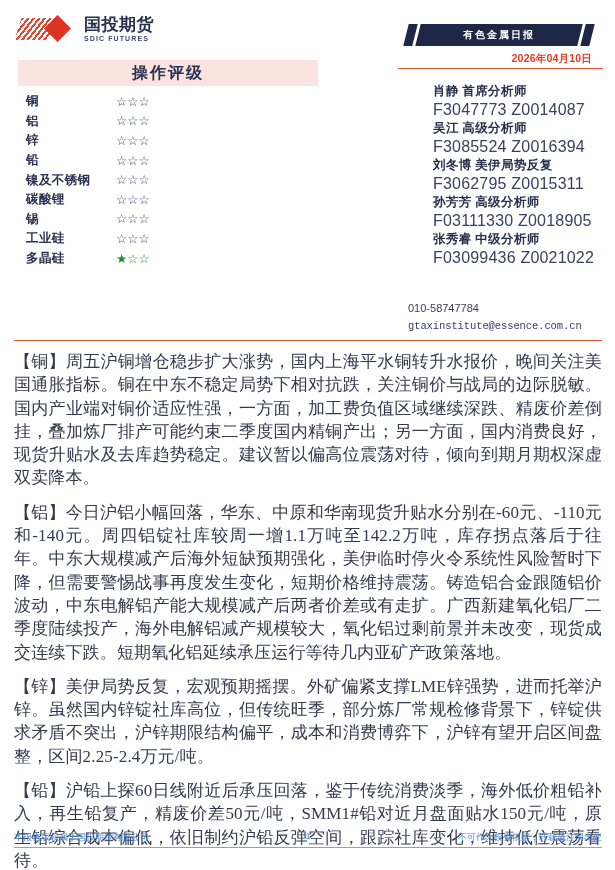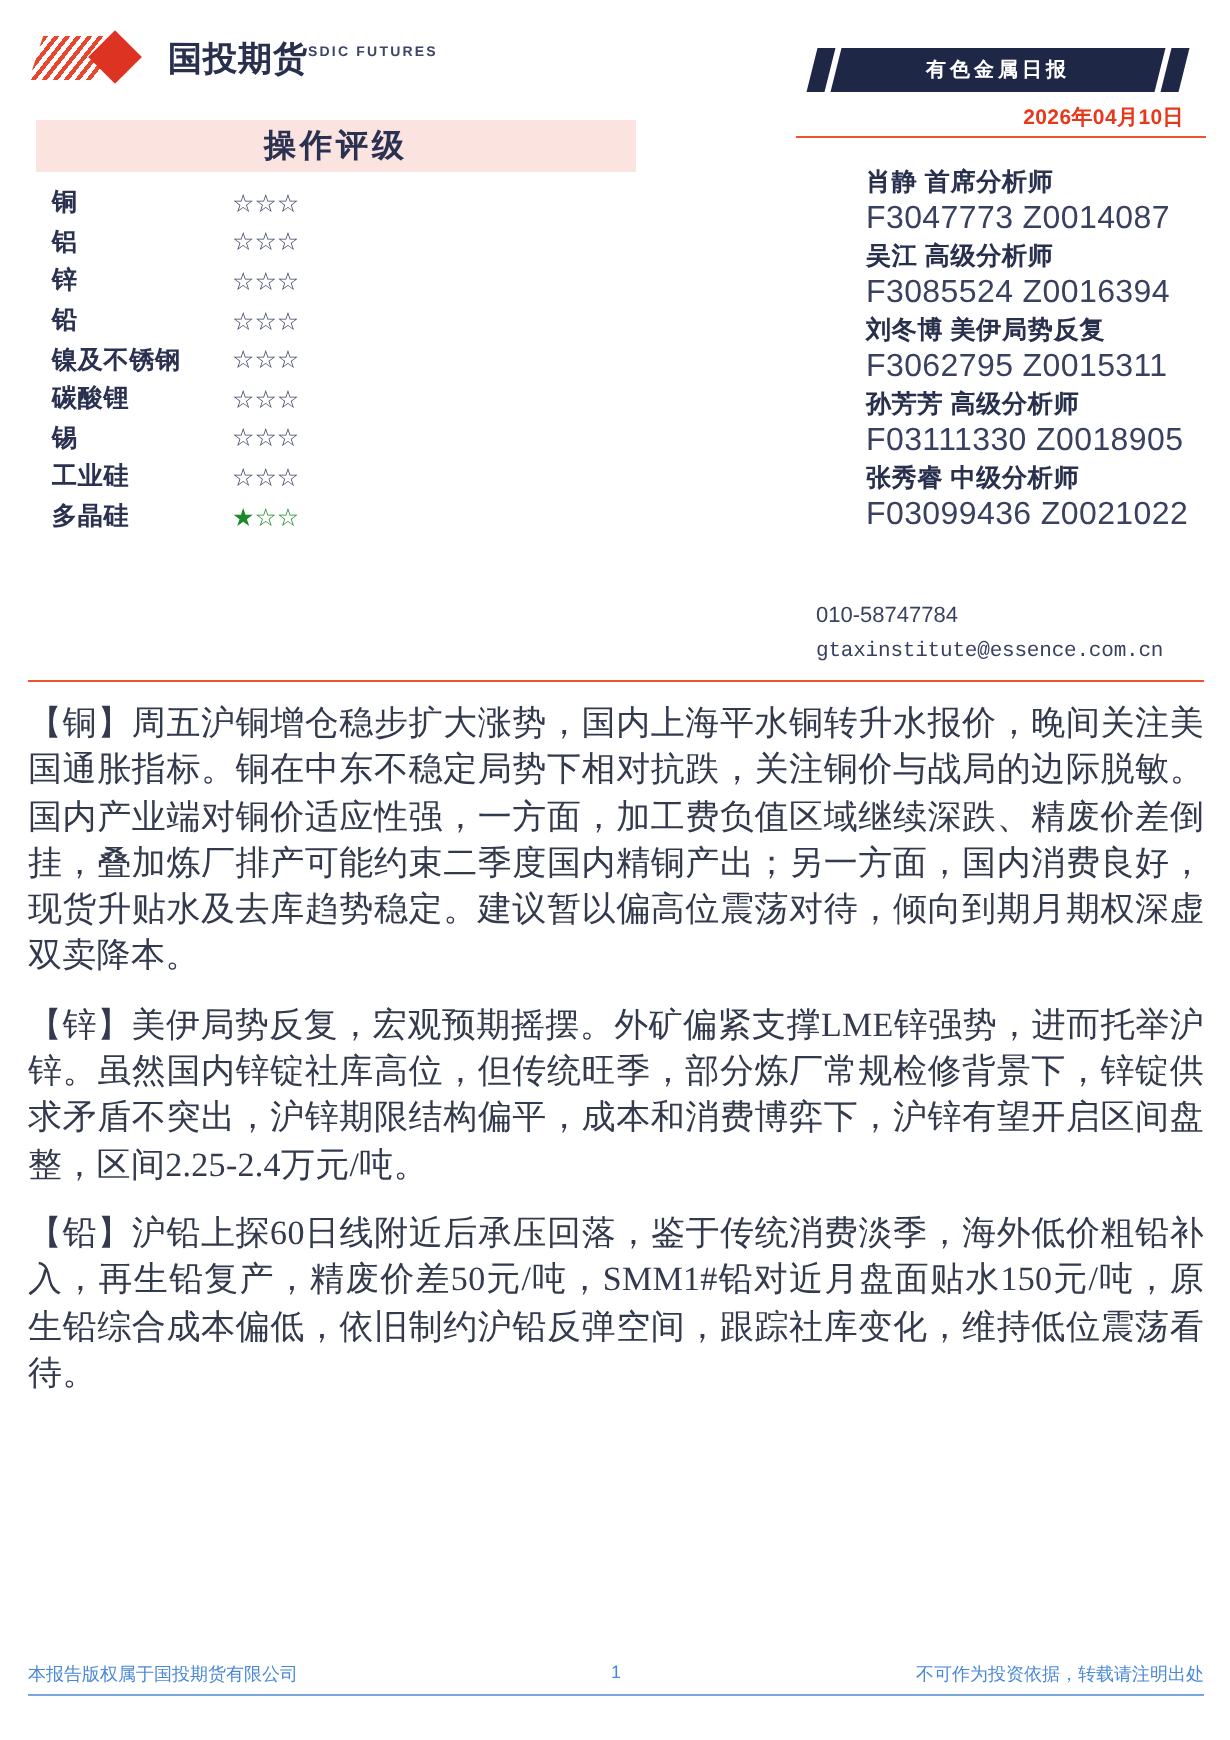--- a/index.html
+++ b/index.html
@@ -58,21 +58,21 @@
     position: absolute;
     left: 30px;
     top: 3px;
     width: 19px;
     height: 19px;
     background: #dd3322;
     transform: rotate(45deg);
   }
   .logo-text {
     display: flex;
-    flex-direction: row;
+    flex-direction: column;
     line-height: 1;
   }
   .logo-cn {
     font-family: "Liberation Sans", sans-serif;
     font-weight: bold;
     font-size: 17px;
     letter-spacing: 0.5px;
     color: #28304d;
   }
   .logo-en {
@@ -376,20 +376,21 @@
     <div class="contact">
       <div class="contact-phone">010-58747784</div>
       <div class="contact-mail">gtaxinstitute@essence.com.cn</div>
     </div>
 
     <div class="header-rule"></div>
   </div>
 
   <div class="body-content">
     <p class="para">【铜】周五沪铜增仓稳步扩大涨势，国内上海平水铜转升水报价，晚间关注美国通胀指标。铜在中东不稳定局势下相对抗跌，关注铜价与战局的边际脱敏。国内产业端对铜价适应性强，一方面，加工费负值区域继续深跌、精废价差倒挂，叠加炼厂排产可能约束二季度国内精铜产出；另一方面，国内消费良好，现货升贴水及去库趋势稳定。建议暂以偏高位震荡对待，倾向到期月期权深虚双卖降本。</p>
+    <p class="para">【铝】今日沪铝小幅回落，华东、中原和华南现货升贴水分别在-60元、-110元和-140元。周四铝锭社库较周一增1.1万吨至142.2万吨，库存拐点落后于往年。中东大规模减产后海外短缺预期强化，美伊临时停火令系统性风险暂时下降，但需要警惕战事再度发生变化，短期价格维持震荡。铸造铝合金跟随铝价波动，中东电解铝产能大规模减产后两者价差或有走扩。广西新建氧化铝厂二季度陆续投产，海外电解铝减产规模较大，氧化铝过剩前景并未改变，现货成交连续下跌。短期氧化铝延续承压运行等待几内亚矿产政策落地。</p>
     <p class="para">【锌】美伊局势反复，宏观预期摇摆。外矿偏紧支撑LME锌强势，进而托举沪锌。虽然国内锌锭社库高位，但传统旺季，部分炼厂常规检修背景下，锌锭供求矛盾不突出，沪锌期限结构偏平，成本和消费博弈下，沪锌有望开启区间盘整，区间2.25-2.4万元/吨。</p>
     <p class="para">【铅】沪铅上探60日线附近后承压回落，鉴于传统消费淡季，海外低价粗铅补入，再生铅复产，精废价差50元/吨，SMM1#铅对近月盘面贴水150元/吨，原生铅综合成本偏低，依旧制约沪铅反弹空间，跟踪社库变化，维持低位震荡看待。</p>
   </div>
 
   <div class="footer-rule"></div>
   <div class="footer">
     <div>本报告版权属于国投期货有限公司</div>
     <div class="footer-center">1</div>
     <div>不可作为投资依据，转载请注明出处</div>
   </div>

